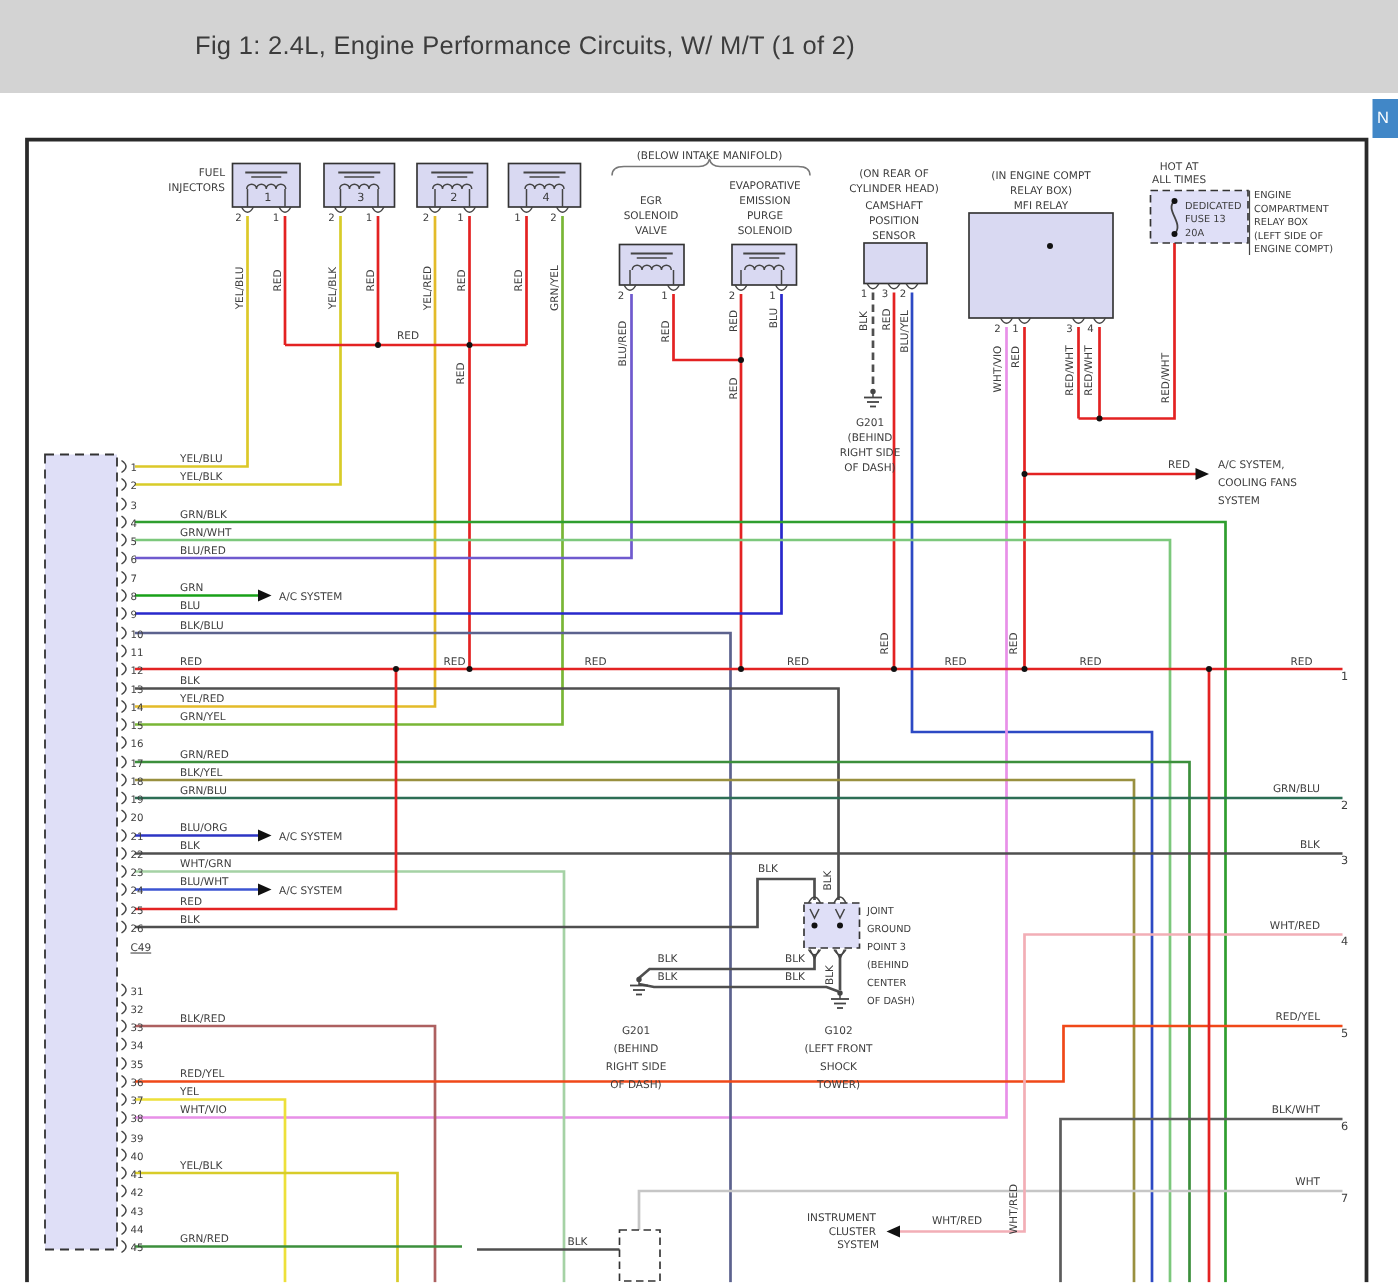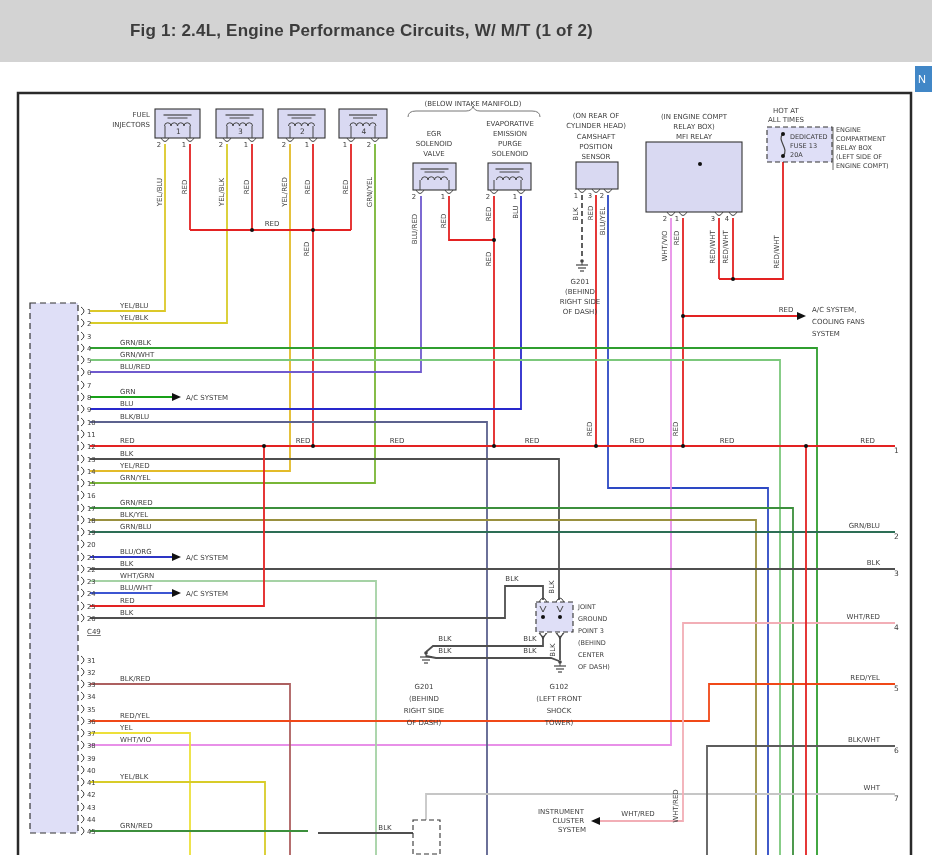--- a/index.html
+++ b/index.html
@@ -1,20 +1,20 @@
 <!DOCTYPE html>
 <html><head>
 <meta charset="utf-8">
 <style>
   html,body{margin:0;padding:0;background:#fff;}
   body{width:932px;height:855px;overflow:hidden;position:relative;
        font-family:"Liberation Sans", sans-serif;}
   .header{position:absolute;left:0;top:0;width:932px;height:62px;background:#d3d3d3;}
   .title{position:absolute;left:130px;top:0;height:62px;line-height:62px;
-         font-size:17px;color:#3c3c3c;font-weight:700;letter-spacing:.2px;}
+         font-size:17px;color:#3c3c3c;font-weight:400;letter-spacing:.2px;}
   .navbtn{position:absolute;right:0;top:66px;width:14px;height:26px;background:#4187c7;
           color:#fff;font-size:11px;line-height:26px;padding-left:3px;overflow:hidden;}
   svg{position:absolute;left:0;top:0;}
   text{fill:#3d3d3d;font-family:"DejaVu Sans", sans-serif;}
 </style>
 </head>
 <body>
 
 <div class="header">
   <div class="title">Fig 1: 2.4L, Engine Performance Circuits, W/ M/T (1 of 2)</div>

